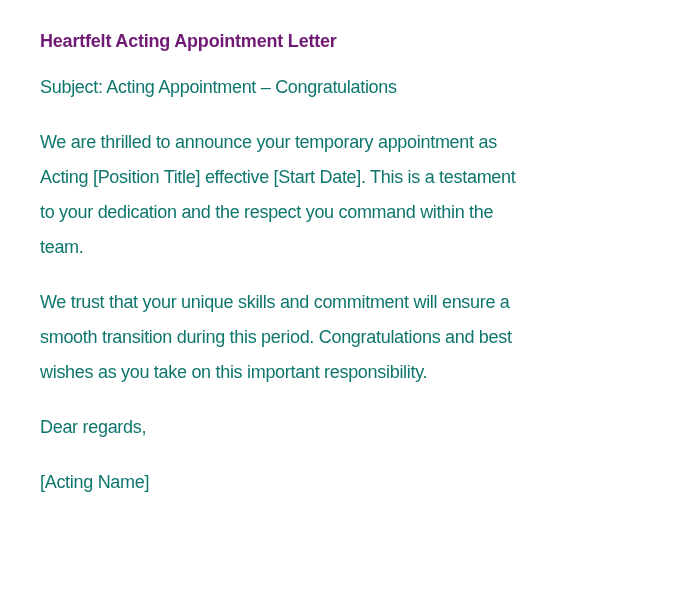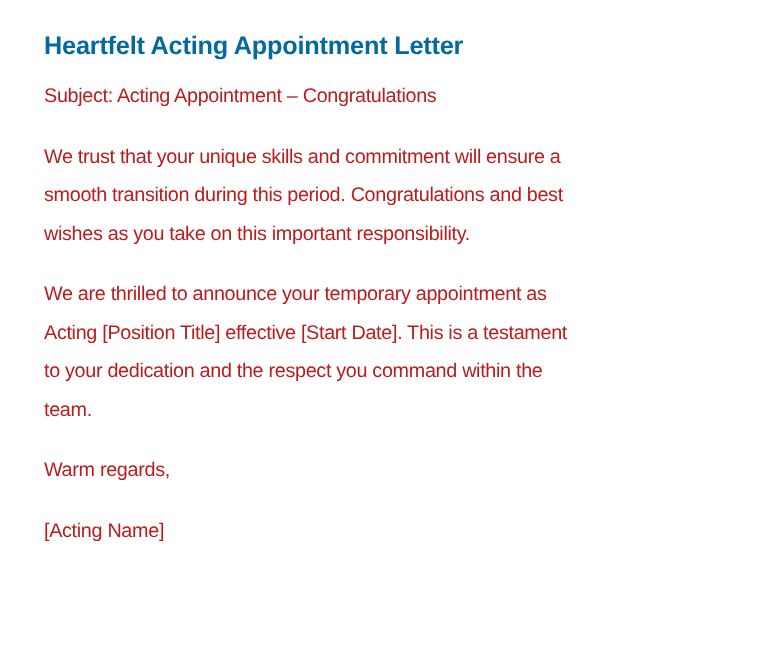--- a/index.html
+++ b/index.html
@@ -15,50 +15,50 @@
   }
   .letter-page {
     box-sizing: border-box;
     width: 700px;
     height: 601px;
     padding: 26px 35px 0 40px;
     background: #ffffff;
   }
   .letter-title {
     margin: 0 0 13px 0;
-    font-size: 23px;
+    font-size: 18px;
     line-height: 31px;
     font-weight: bold;
-    color: #0369a1;
+    color: #701a75;
     letter-spacing: -0.2px;
   }
   .letter-line,
   .letter-paragraph {
     margin: 0 0 20px 0;
     font-size: 18px;
     line-height: 35px;
-    color: #b91c1c;
+    color: #0f766e;
     letter-spacing: -0.3px;
     white-space: pre-line; 
   }
 </style>
 </head>
 <body>
 
 <div class="letter-page">
   <h1 class="letter-title">Heartfelt Acting Appointment Letter</h1>
 
   <p class="letter-line">Subject: Acting Appointment – Congratulations</p>
 
 
-  <p class="letter-paragraph">We trust that your unique skills and commitment will ensure a
-smooth transition during this period. Congratulations and best
-wishes as you take on this important responsibility.</p>
-
   <p class="letter-paragraph">We are thrilled to announce your temporary appointment as
 Acting [Position Title] effective [Start Date]. This is a testament
 to your dedication and the respect you command within the
 team.</p>
 
-  <p class="letter-line">Warm regards,</p>
+  <p class="letter-paragraph">We trust that your unique skills and commitment will ensure a
+smooth transition during this period. Congratulations and best
+wishes as you take on this important responsibility.</p>
+
+  <p class="letter-line">Dear regards,</p>
 
   <p class="letter-line">[Acting Name]</p>
 </div>
 
 </body></html>

